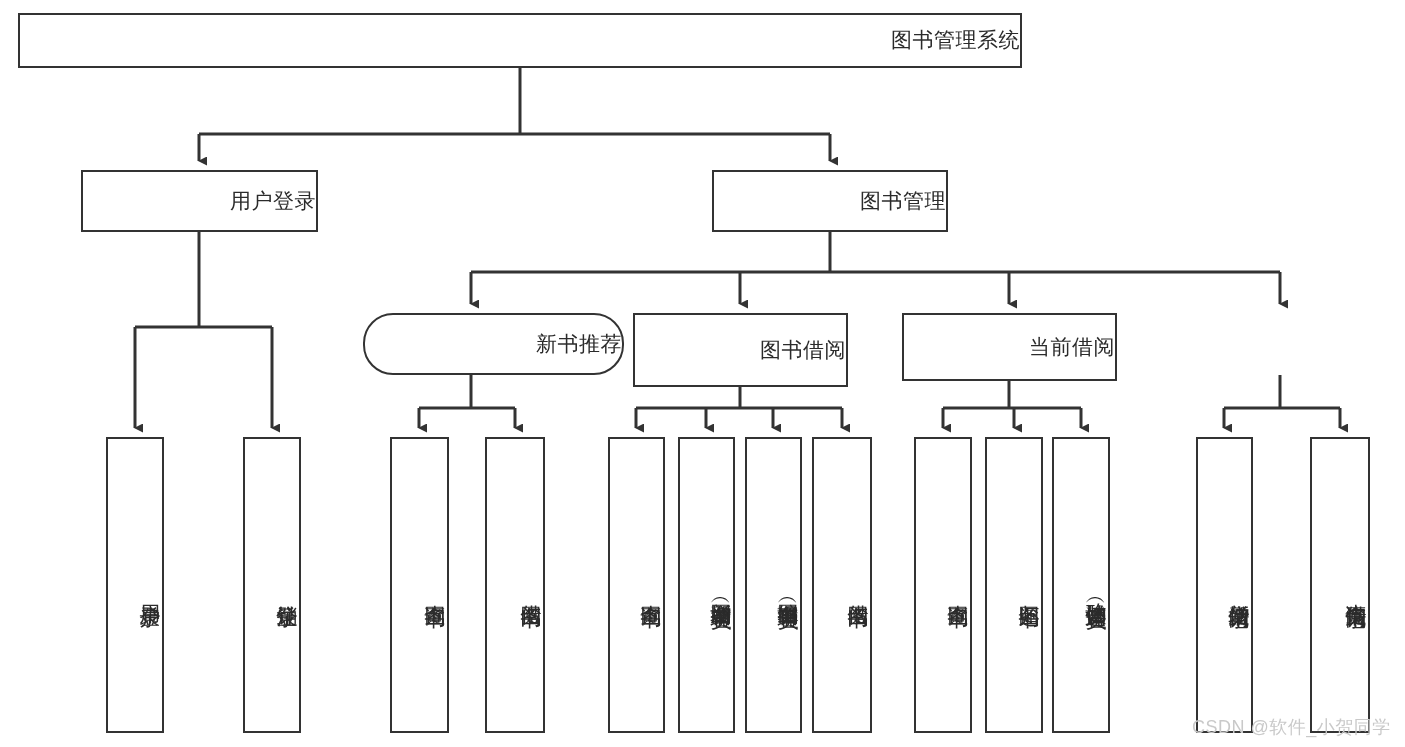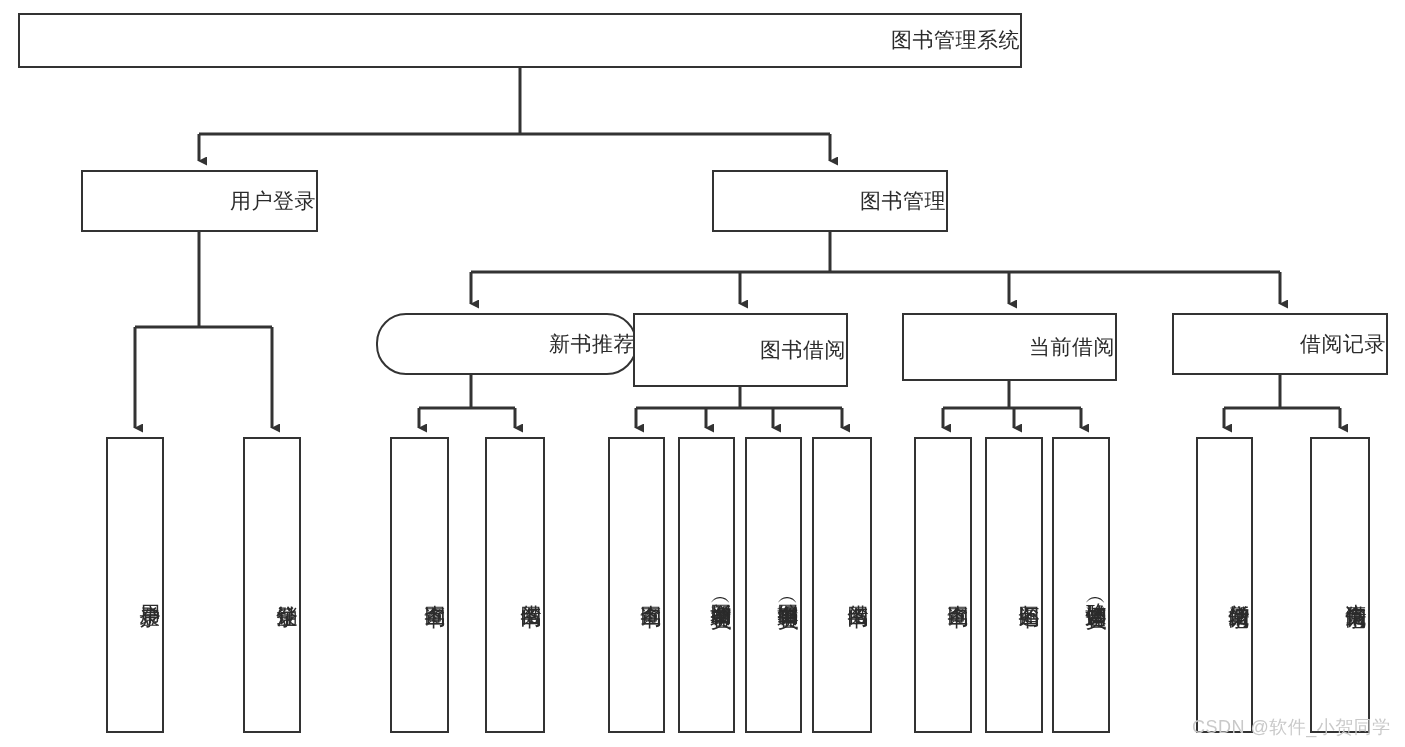--- a/index.html
+++ b/index.html
@@ -132,31 +132,28 @@
     <span class="nodelabel">图书管理系统</span>
   </div>
 
   <div class="node horizontal" style="left: 81px; top: 170px; width: 237px; height: 62px;">
     <span class="nodelabel">用户登录</span>
   </div>
   <div class="node horizontal" style="left: 712px; top: 170px; width: 236px; height: 62px; padding-left: 44px;">
     <span class="nodelabel">图书管理</span>
   </div>
 
-  <div class="node horizontal" style="left: 376px; top: 313px; width: 261px; height: 62px; border-radius: 30px;">
+  <div class="node horizontal" style="left: 363px; top: 313px; width: 261px; height: 62px; border-radius: 30px;">
     <span class="nodelabel">新书推荐</span>
   </div>
   <div class="node horizontal" style="left: 633px; top: 313px; width: 215px; height: 74px;">
     <span class="nodelabel">图书借阅</span>
   </div>
   <div class="node horizontal" style="left: 902px; top: 313px; width: 215px; height: 68px;">
     <span class="nodelabel">当前借阅</span>
-  </div>
-  <div class="node horizontal" style="left: 1172px; top: 313px; width: 216px; height: 62px;">
-    <span class="nodelabel">借阅记录</span>
   </div>
 
   <div class="node vertical" style="left: 106px; top: 437px; width: 58px; height: 296px;">
     <span class="nodelabel">用户登录</span>
   </div>
   <div class="node vertical" style="left: 243px; top: 437px; width: 58px; height: 296px;">
     <span class="nodelabel">注销登录</span>
   </div>
   <div class="node vertical" style="left: 390px; top: 437px; width: 59px; height: 296px;">
     <span class="nodelabel">查询图书</span>

